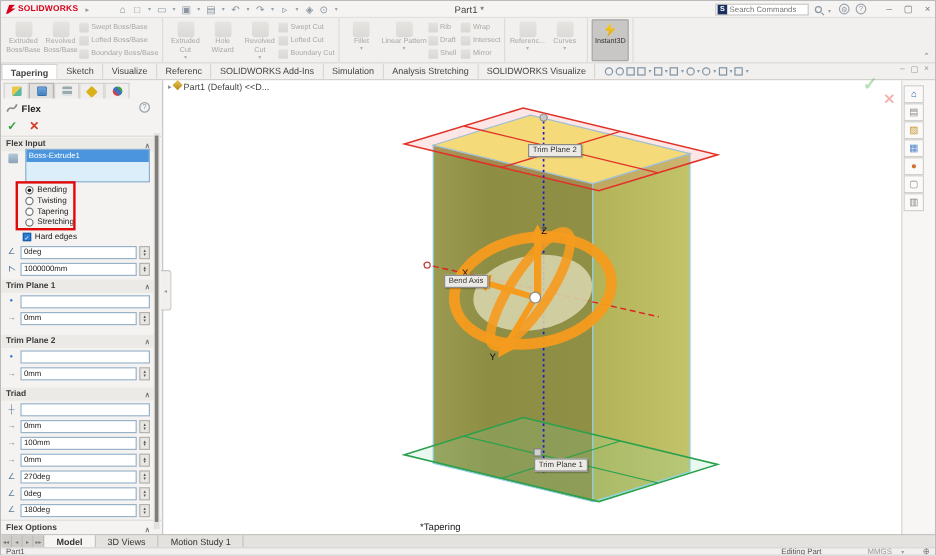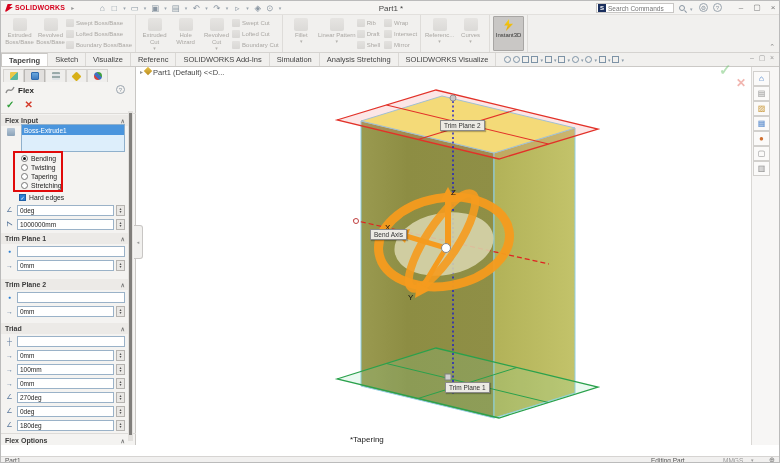--- a/index.html
+++ b/index.html
@@ -573,20 +573,31 @@
       <span class="tpi tp-home"></span>
       <span class="tpi tp-binder"></span>
       <span class="tpi tp-folder"></span>
       <span class="tpi tp-palette"></span>
       <span class="tpi tp-appear"></span>
       <span class="tpi tp-scene"></span>
       <span class="tpi tp-props"></span>
     </div>
   </div>
 
+  <div class="btabs">
+    <div class="bnav">
+      <span>◂◂</span>
+      <span>◂</span>
+      <span>▸</span>
+      <span>▸▸</span>
+    </div>
+    <div class="btab active">Model</div>
+    <div class="btab">3D Views</div>
+    <div class="btab">Motion Study 1</div>
+  </div>
 
   <div class="status">
     <span class="st-doc">Part1</span>
     <span class="st-mode">Editing Part</span>
     <span class="st-units">MMGS</span>
     <span class="st-udd">▾</span>
     <span class="st-globe">⊕</span>
   </div>
 
 </div>

